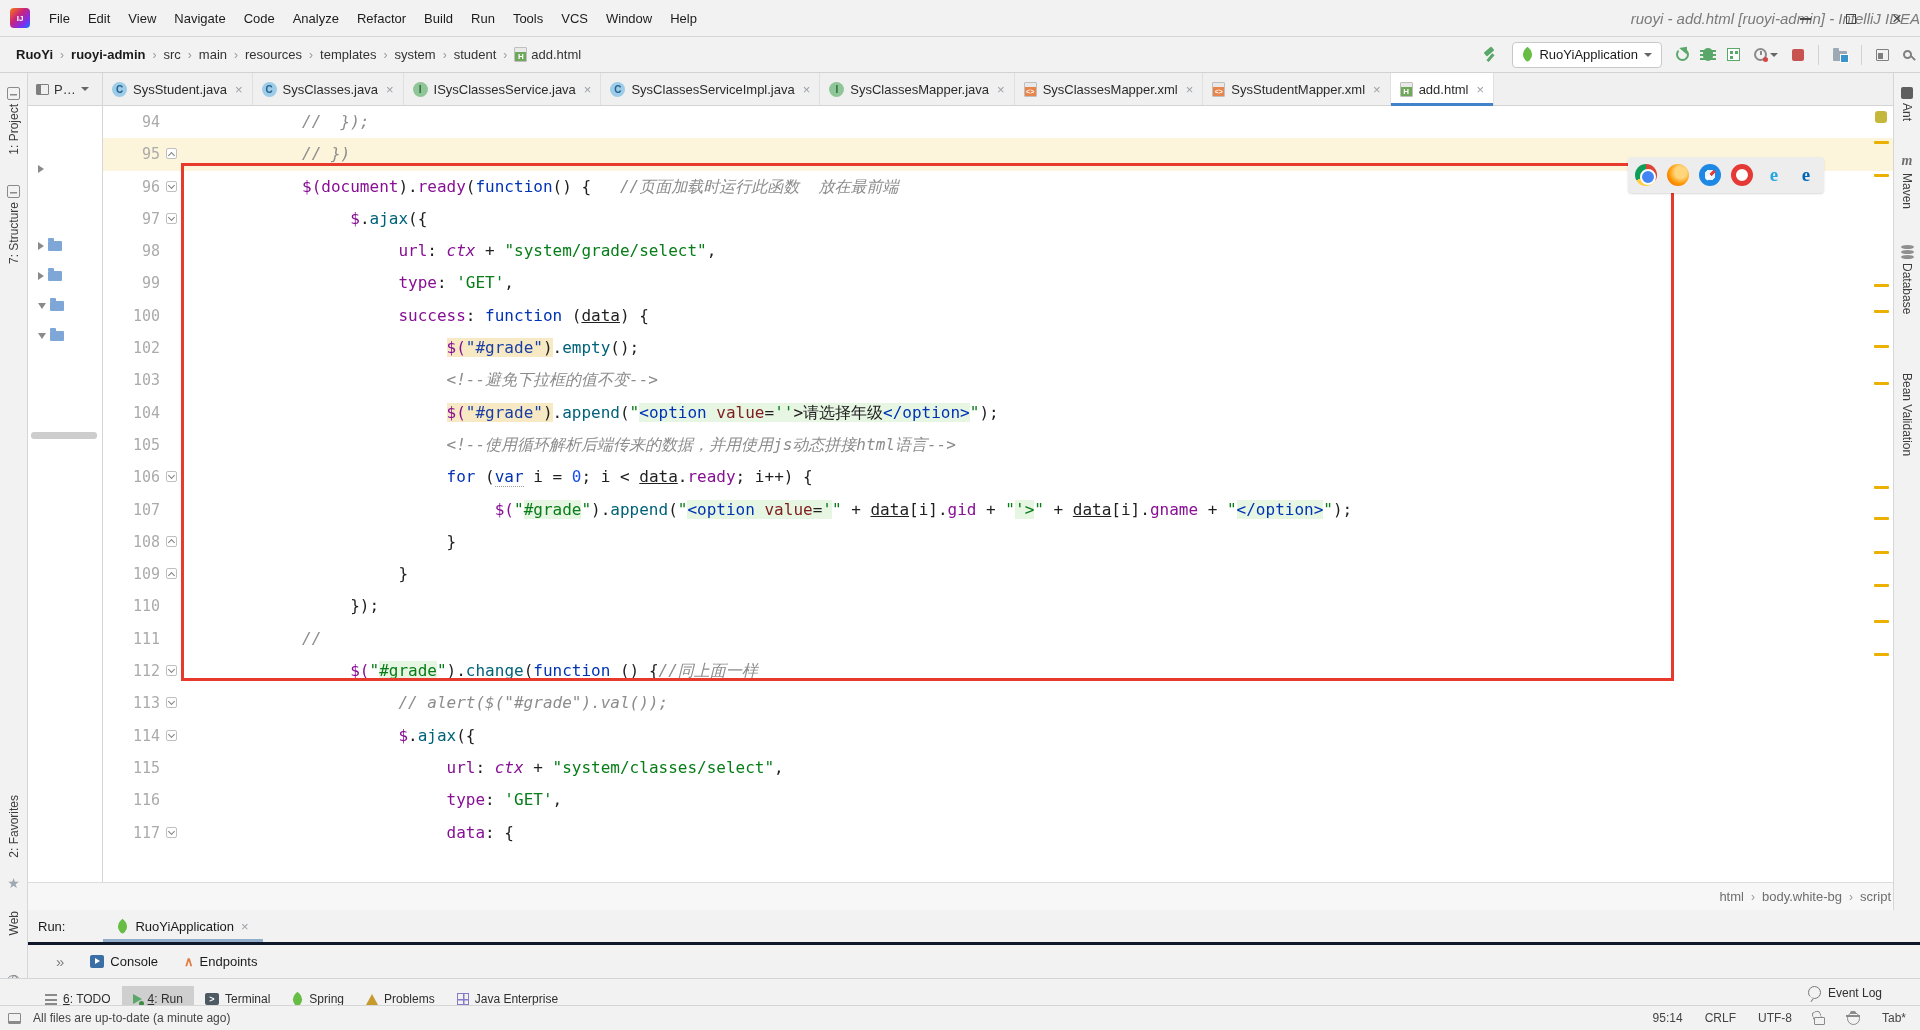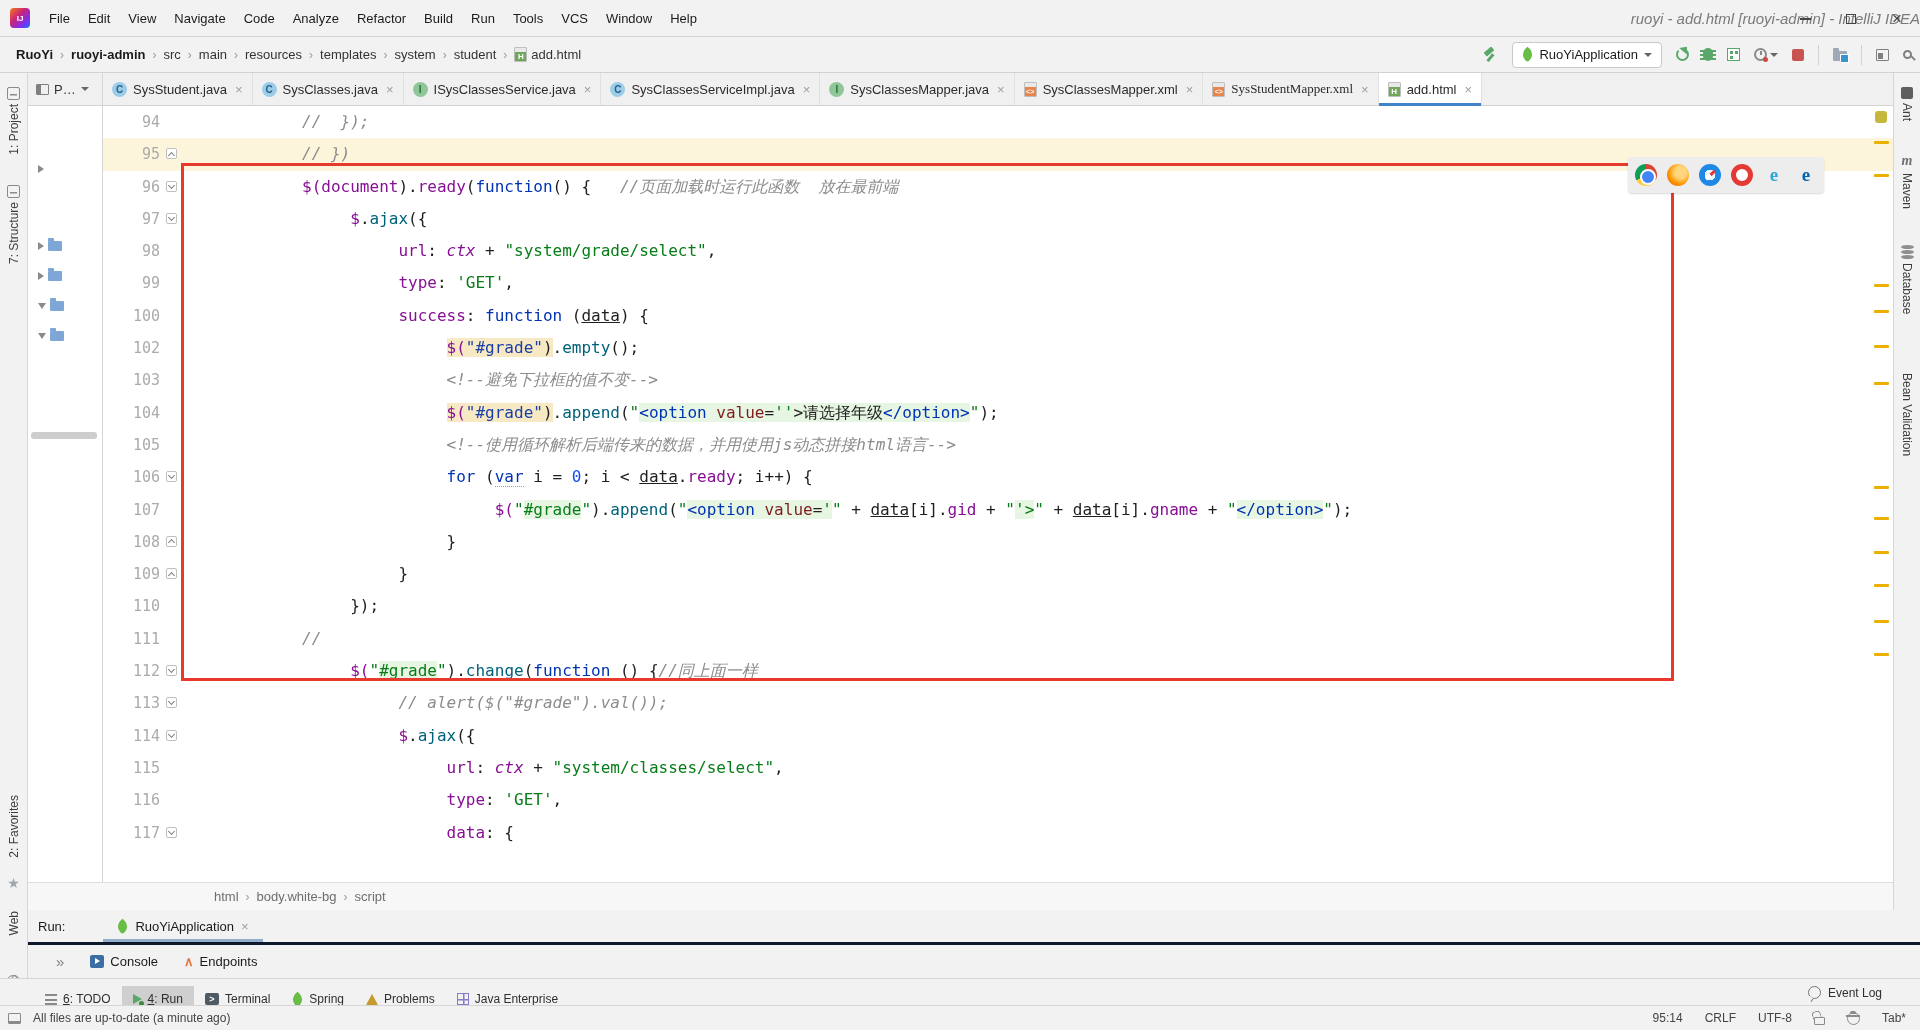--- a/index.html
+++ b/index.html
@@ -131,21 +131,21 @@
   .bi.chrome { background:conic-gradient(#DB4437 0 120deg, #FFCD40 120deg 240deg, #0F9D58 240deg 360deg); }
   .bi.chrome::after { content:""; position:absolute; left:5px; top:5px; width:12px; height:12px; border-radius:50%; background:#4285F4; border:2.5px solid #FFF; }
   .bi.firefox { background:radial-gradient(circle at 62% 38%, #FFD67B 0 30%, #FF9500 60%, #E55B0C); }
   .bi.safari { background:radial-gradient(circle, #EAF5FE 0 34%, #1E88E5 35%); }
   .bi.safari::after { content:""; position:absolute; left:10px; top:5px; width:2.5px; height:12px; background:linear-gradient(#E53935 50%, #FFF 50%); transform:rotate(45deg); }
   .bi.opera { background:#FFF; border:5px solid #E53935; }
   .bi.ie { color:#29A8E0; font-size:19px; font-family:"Liberation Serif", serif; }
   .bi.edge { color:#0067B8; font-size:19px; font-family:"Liberation Serif", serif; }
 
   
-  .bcrumbbar { position:absolute; left:28px; top:882px; width:1865px; height:28px; background:#F7F7F7; border-top:1px solid #DDD; display:flex; align-items:center; padding-left:184px; font-size:13px; color:#6E6E6E; }
+  .bcrumbbar { position:absolute; left:28px; top:882px; width:1865px; height:28px; background:#F7F7F7; border-top:1px solid #DDD; display:flex; align-items:center; padding-left:184px; font-size:13px; color:#6E6E6E;justify-content:flex-end; }
   .runpanel { position:absolute; left:28px; top:910px; width:1892px; height:68px; background:#F2F2F2; }
   .runhead { position:absolute; left:0; top:0; right:0; height:35px; border-bottom:3px solid #0f172a; display:flex; align-items:center; }
   .runlabel { font-size:13px; color:#1A1A1A; margin-left:10px; }
   .runtab { display:flex; align-items:center; gap:7px; margin-left:38px; font-size:13px; color:#1A1A1A; position:relative; height:100%; padding:0 14px; }
   .runtab::after { content:""; position:absolute; left:0; right:0; bottom:0; height:3.5px; background:#93AECB; }
   .runtools { position:absolute; left:0; top:35px; right:0; height:33px; display:flex; align-items:center; gap:26px; padding-left:28px; font-size:13px; color:#1A1A1A; }
   .chev2 { color:#7F7F7F; font-size:15px; }
   .console-ic { position:relative; width:14px; height:13px; background:#3B6EA5; border-radius:2px; }
   .console-ic::after { content:""; position:absolute; left:4.5px; top:3px; width:0; height:0; border-top:3.5px solid transparent; border-bottom:3.5px solid transparent; border-left:5.5px solid #FFF; }
   .endp-ic { color:#E07A3F; font-weight:bold; font-size:13px; }
@@ -329,21 +329,21 @@
           <div style="display: inline;">SysClassesMapper.java</div>
           <div class="x">×</div>
         </div>
         <div class="tab">
           <div class="ic-xml fic"></div>
           <div style="display: inline;">SysClassesMapper.xml</div>
           <div class="x">×</div>
         </div>
         <div class="tab">
           <div class="ic-xml fic"></div>
-          <div style="display: inline; font-family: Liberation Serif, serif;">SysStudentMapper.xml</div>
+          <div style="display: inline;">SysStudentMapper.xml</div>
           <div class="x">×</div>
         </div>
         <div class="tab active">
           <div class="ic-html fic"></div>
           <div style="display: inline;">add.html</div>
           <div class="x">×</div>
         </div>
       </div>
   </div>
 

